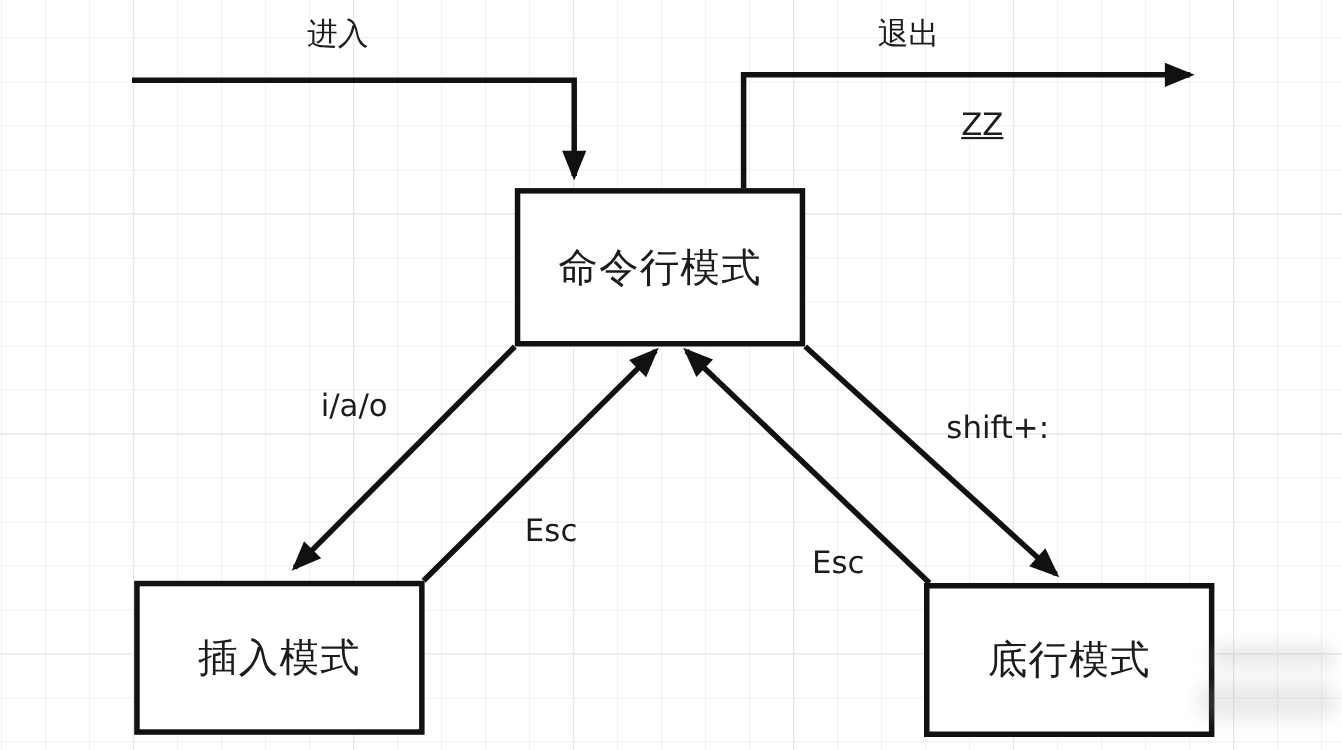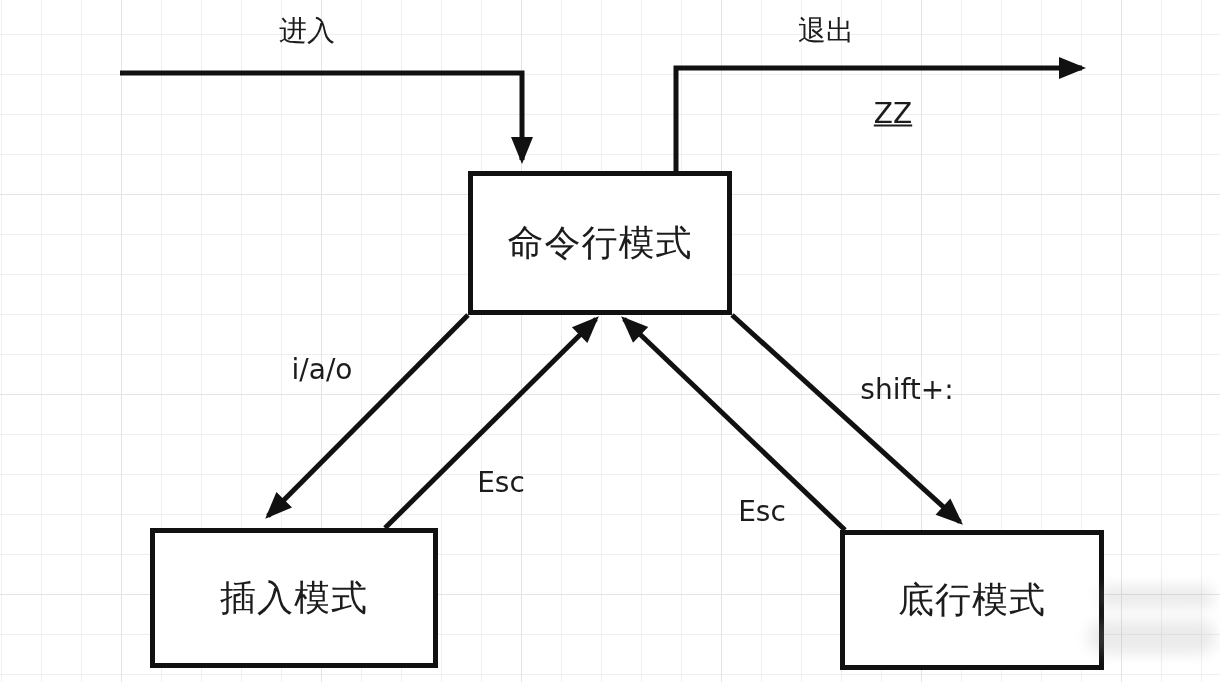--- a/index.html
+++ b/index.html
@@ -40,21 +40,21 @@
     display: flex;
     align-items: center;
     justify-content: center;
     box-sizing: border-box;
     color: #1c1c1c;
     font-size: 36px;
     letter-spacing: 1px;
     white-space: nowrap;
   }
   .node-command  { left: 468px; top: 171px; width: 264px; height: 144px; }
-  .node-insert   { left: 122px; top: 528px; width: 288px; height: 140px; margin-left: 28px; }
+  .node-insert   { left: 122px; top: 528px; width: 264px; height: 140px; }
   .node-lastline { left: 840px; top: 530px; width: 264px; height: 140px; }
 
   .edge-label {
     position: absolute;
     transform: translate(-50%, -50%);
     color: #1c1c1c;
     font-size: 28px;
     white-space: nowrap;
   }
   .lbl-enter       { left: 307px; top: 31px;  }

